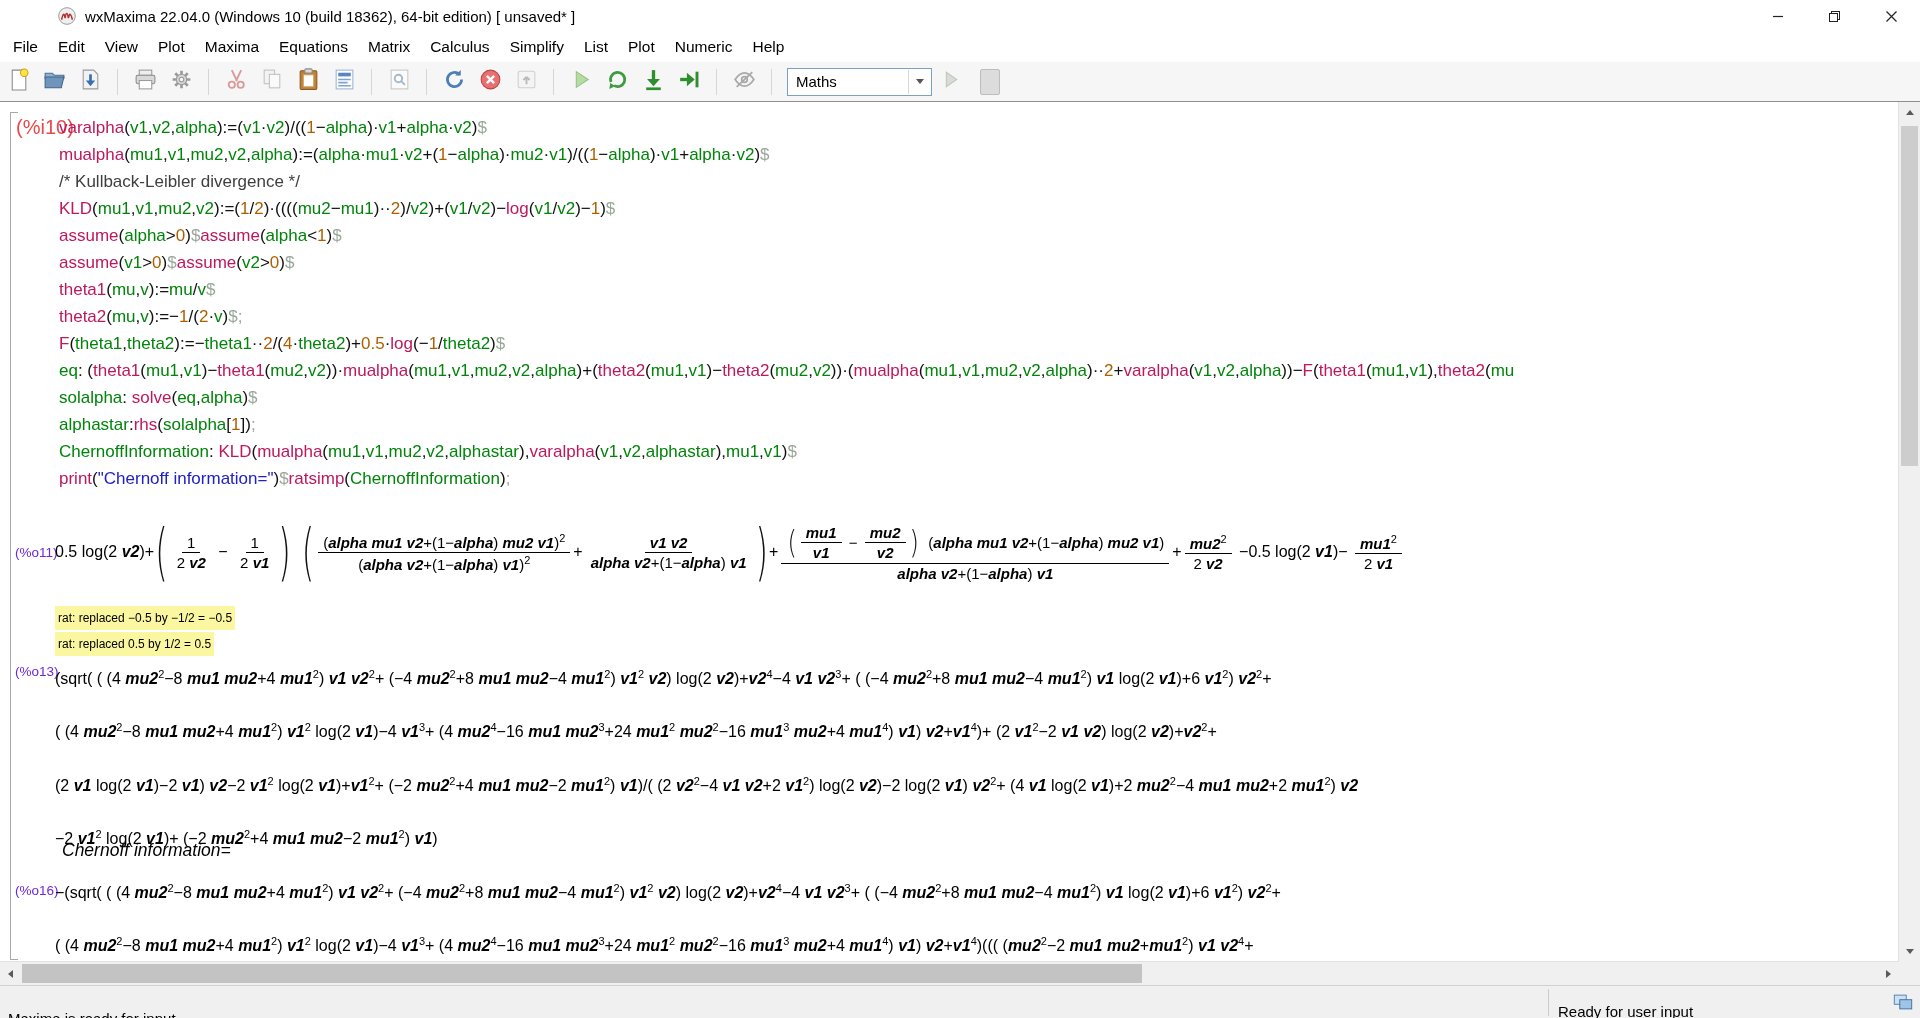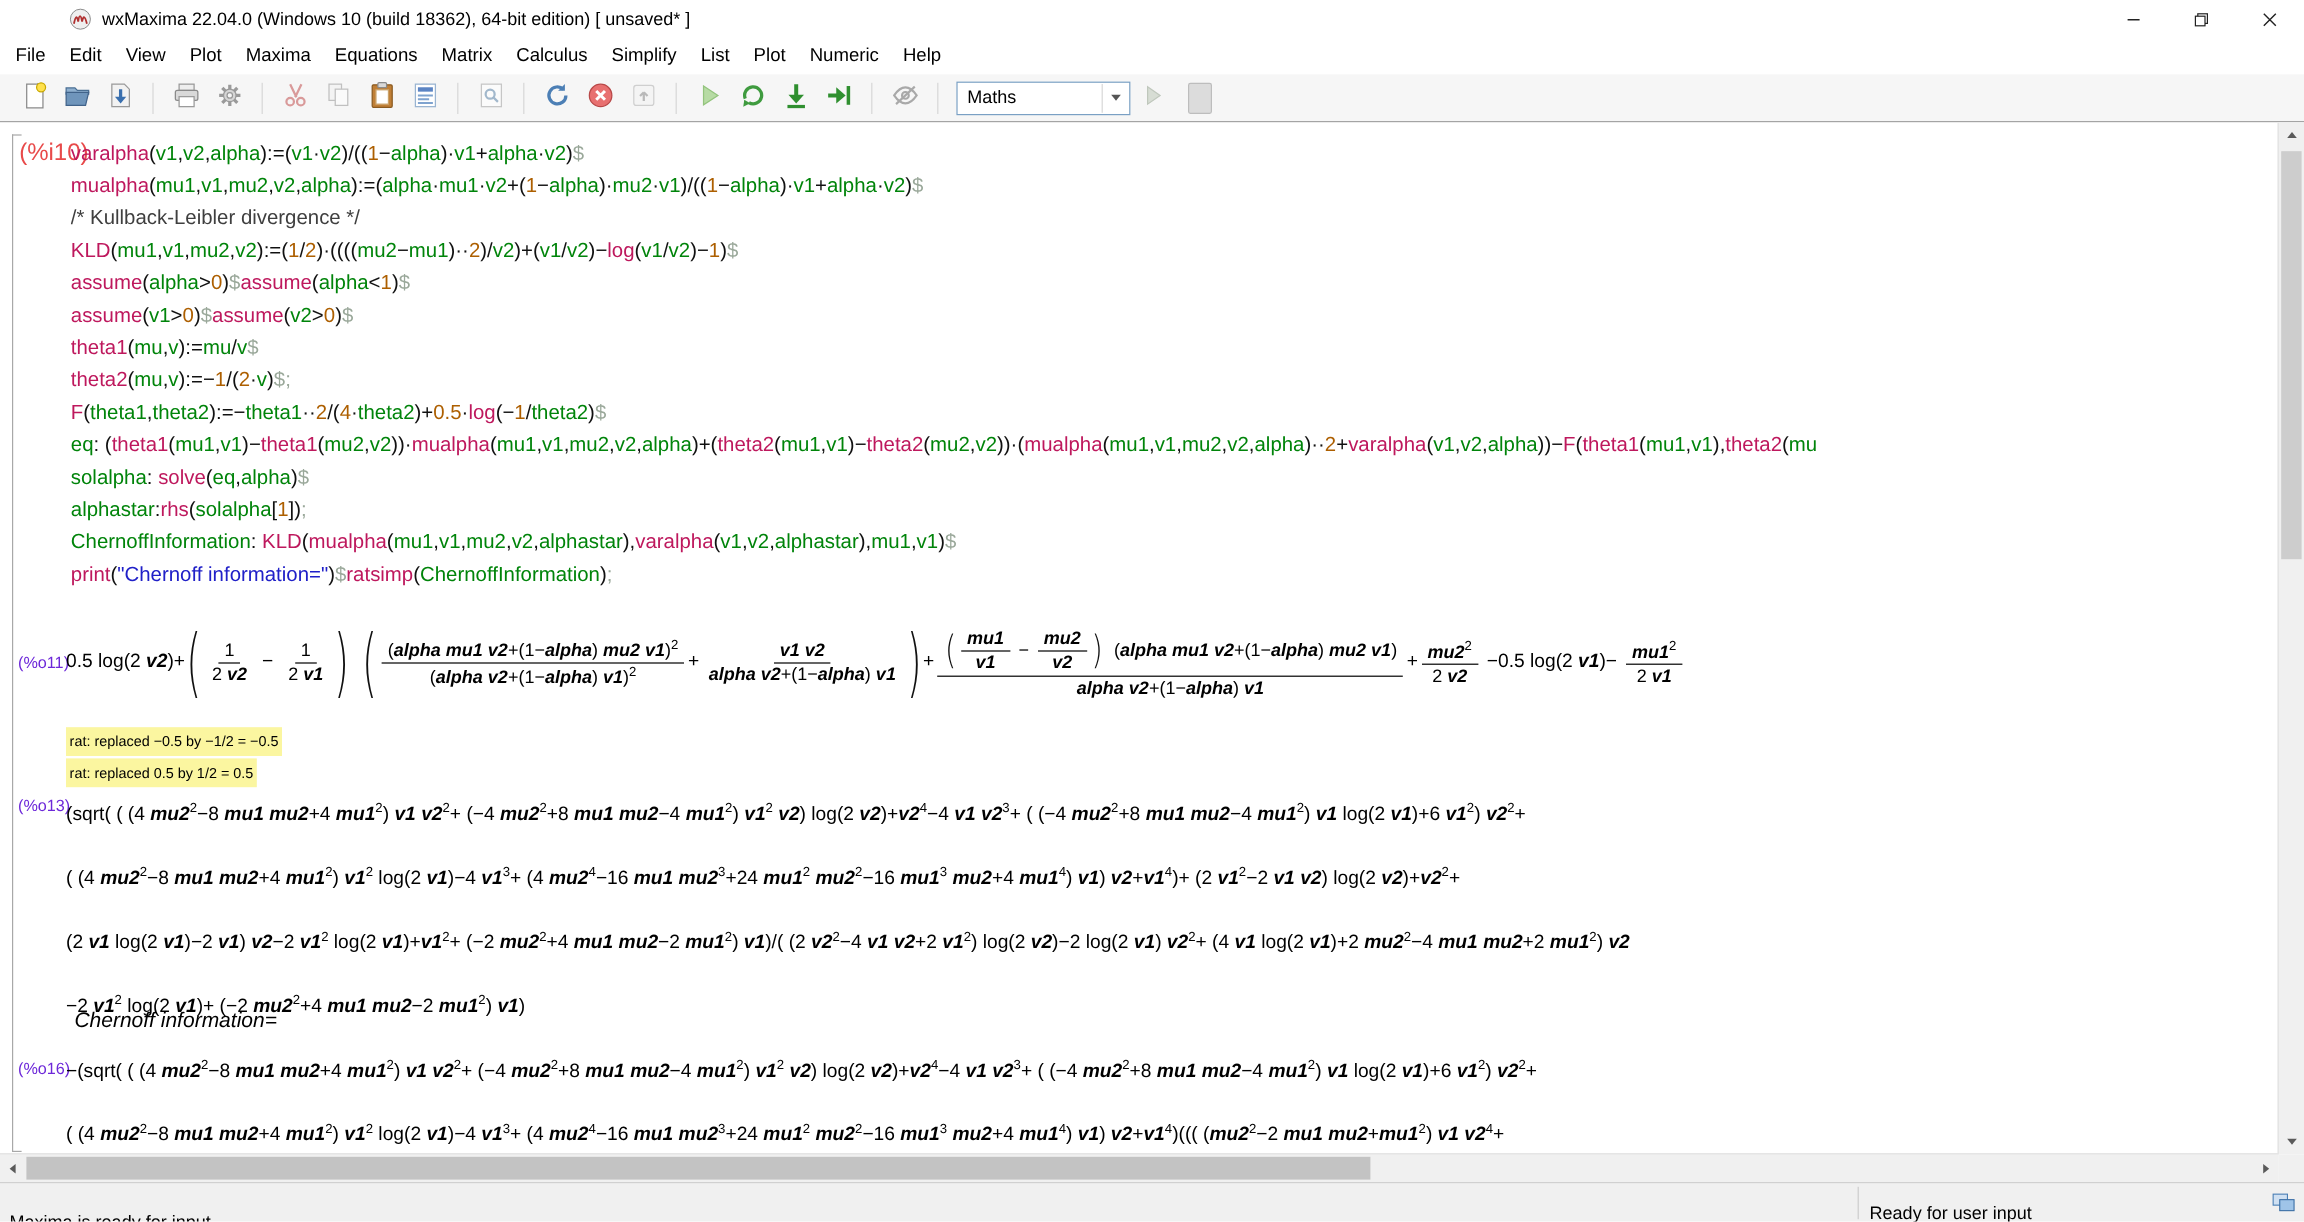--- a/index.html
+++ b/index.html
@@ -10,21 +10,21 @@
   .app-icon{width:20px;height:20px;margin-left:9px;flex:0 0 auto;}
   .title-text{font-size:15px;margin-left:8px;white-space:nowrap;}
   .win-btns{margin-left:auto;display:flex;height:32px;}
   .win-btn{width:57px;height:32px;display:flex;align-items:center;justify-content:center;}
 
   
   .menubar{height:30px;background:#fff;display:flex;align-items:center;font-size:15.5px;padding-left:3px;}
   .menu-item{padding:4px 10px;white-space:nowrap;}
 
   
-  .toolbar{height:39px;background:#f6f6f6;border-bottom:1px solid #8f8f8f;display:flex;align-items:center;padding-left:10px;}
+  .toolbar{height:39px;background:#f6f6f6;border-bottom:1px solid #8f8f8f;display:flex;align-items:center;}
   .tb-btn{width:30px;height:30px;display:flex;align-items:center;justify-content:center;margin:0 3px;}
   .tb-btn svg{width:25px;height:25px;}
   .tb-sep{width:1px;height:26px;background:#d6d6d6;margin:0 9px;}
   .combo{display:flex;align-items:center;width:143px;height:26px;border:1px solid #7aa0c4;background:#fff;margin-left:6px;}
   .combo-text{flex:1;font-size:15px;padding-left:8px;}
   .combo-arrow{width:22px;height:24px;border-left:1px solid #d8d8d8;display:flex;align-items:center;justify-content:center;}
   .tri-down{width:0;height:0;border-left:4px solid transparent;border-right:4px solid transparent;border-top:5px solid #555;}
   .gray-box{width:18px;height:24px;background:#dcdcdc;border:1px solid #bdbdbd;border-radius:2px;margin-left:12px;}
 
   

